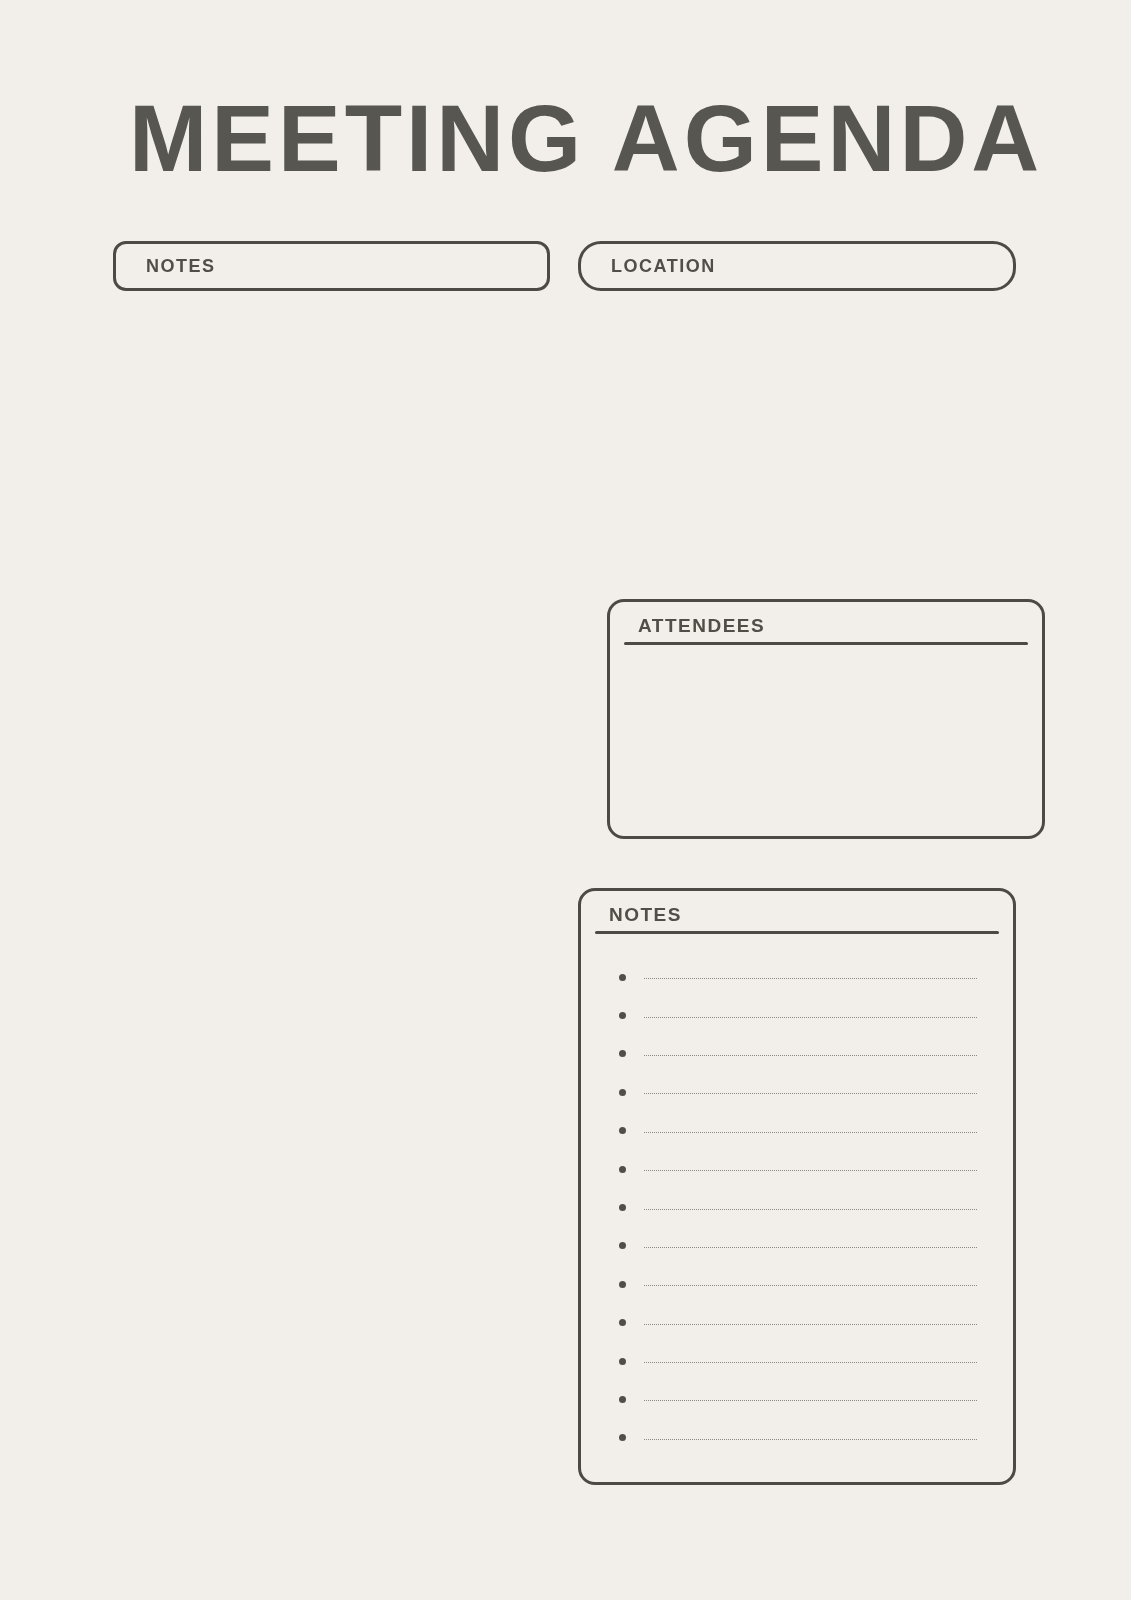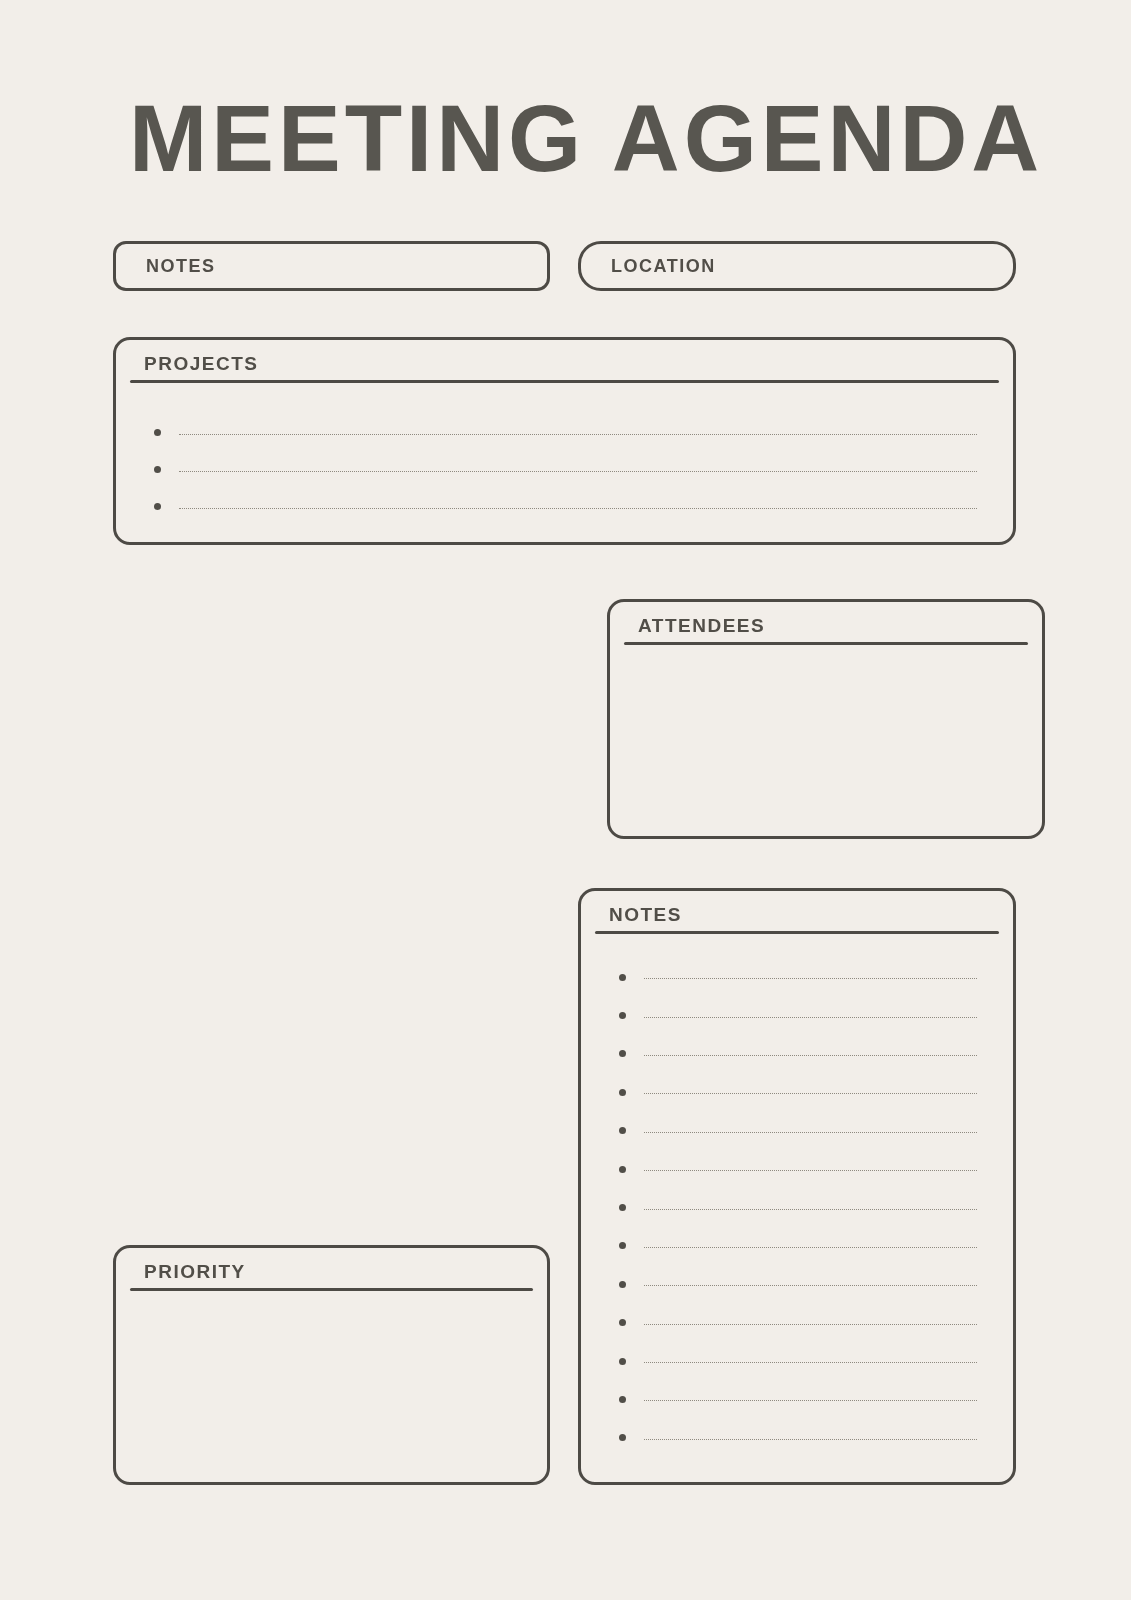--- a/index.html
+++ b/index.html
@@ -103,38 +103,20 @@
   <h1 class="page-title">MEETING AGENDA</h1>
 
   <div class="field-box date">
     <span class="field-label">NOTES</span>
   </div>
 
   <div class="field-box location">
     <span class="field-label">LOCATION</span>
   </div>
 
-  <div class="section-box projects">
-    <span class="section-label">PROJECTS</span>
-    <div class="section-rule"></div>
-    <div class="lines">
-      <div class="dotted-row">
-        <span class="bullet"></span>
-        <span class="dotted-line"></span>
-      </div>
-    <div class="dotted-row">
-        <span class="bullet"></span>
-        <span class="dotted-line"></span>
-      </div>
-        <div class="dotted-row">
-        <span class="bullet"></span>
-        <span class="dotted-line"></span>
-      </div>
-      </div>
-  </div>
 
 
   <div class="section-box attendees">
     <span class="section-label">ATTENDEES</span>
     <div class="section-rule"></div>
   </div>
 
   <div class="section-box notes">
     <span class="section-label">NOTES</span>
     <div class="section-rule"></div>
@@ -187,18 +169,14 @@
         <span class="bullet"></span>
         <span class="dotted-line"></span>
       </div>
         <div class="dotted-row">
         <span class="bullet"></span>
         <span class="dotted-line"></span>
       </div>
       </div>
   </div>
 
-  <div class="section-box priority">
-    <span class="section-label">PRIORITY</span>
-    <div class="section-rule"></div>
-  </div>
 
 </div>
 
 </body></html>

